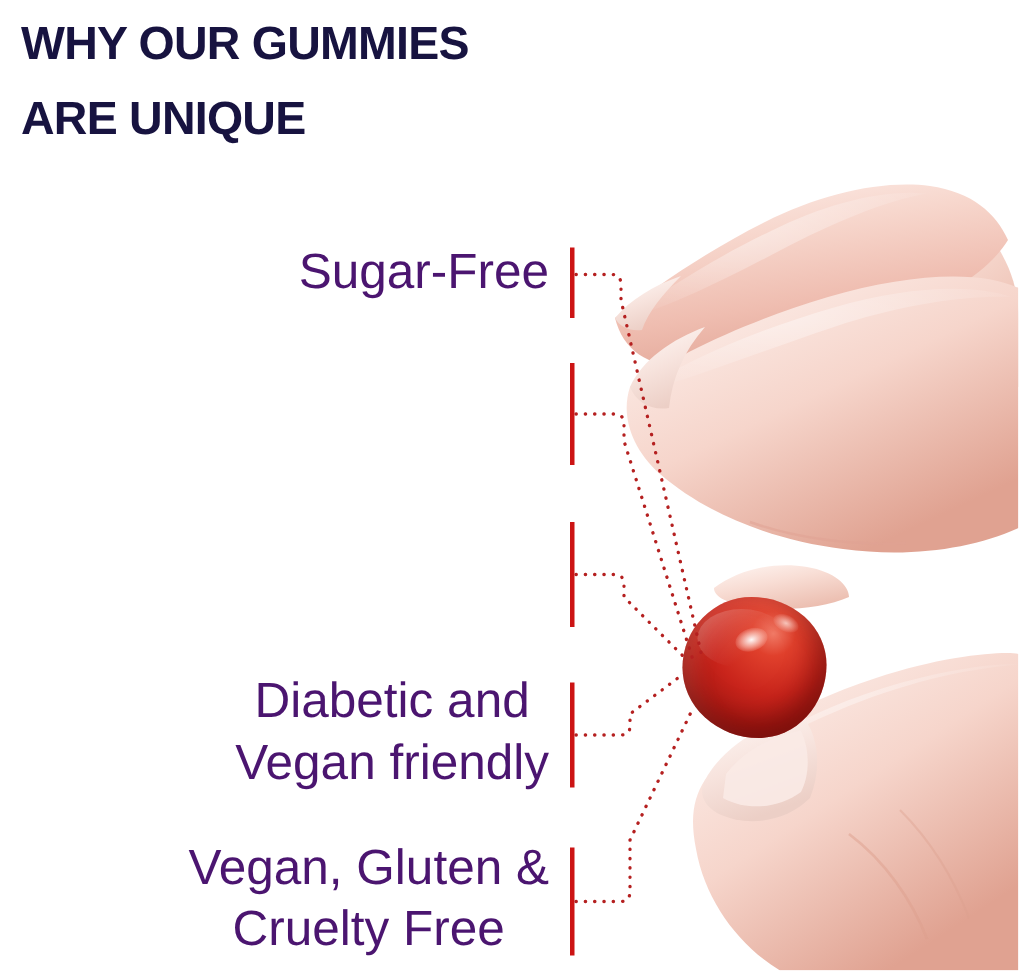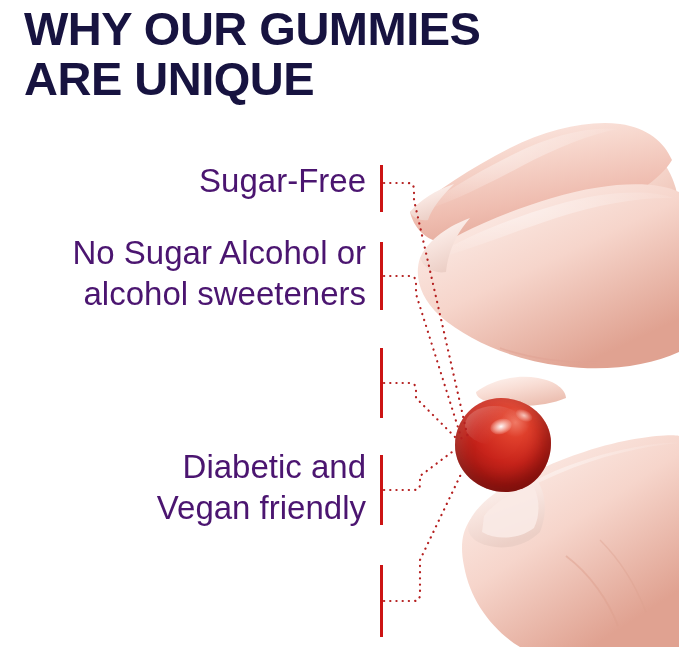--- a/index.html
+++ b/index.html
@@ -12,37 +12,37 @@
     width: 679px;
     height: 647px;
     background: #ffffff;
     overflow: hidden;
     font-family: "Liberation Sans", sans-serif;
   }
 
   
   #heading {
     position: absolute;
-    left: 24px;
+    left: 14px;
     top: 4px;
     width: 460px;
     color: #171340;
     font-family: "Liberation Sans", sans-serif;
     font-weight: 700;
-    font-size: 47px;
+    font-size: 31px;
     line-height: 50px;
     letter-spacing: -0.5px;
     white-space: pre-line;
   }
 
   
   .benefit {
     position: absolute;
     right: 313px;              
-    text-align: right;
+    text-align: center;
     color: #4B1570;
     font-family: "Liberation Sans", sans-serif;
     font-weight: 400;
     font-size: 33px;
     line-height: 41px;
     white-space: pre-line;
   }
   #benefit-0 { top: 160px; }
   #benefit-1 { top: 232px; }
   #benefit-2 { top: 339px; }
@@ -202,24 +202,24 @@
     <div id="gummy-body"></div>
     <div id="gummy-sheen"></div>
     <div id="gummy-hl-main"></div>
     <div id="gummy-hl-small"></div>
   </div>
 
   <div id="heading">WHY OUR GUMMIES
 ARE UNIQUE</div>
 
   <div class="benefit" id="benefit-0">Sugar-Free</div>
-  <div class="benefit" id="benefit-1">No Sugar Alcohol or
-alcohol sweeteners</div>
   <div class="benefit" id="benefit-3">Diabetic and
 Vegan friendly</div>
+  <div class="benefit" id="benefit-4">Vegan, Gluten &amp;
+Cruelty Free</div>
 
   <div class="bar" id="bar-0"></div>
   <div class="bar" id="bar-1"></div>
   <div class="bar" id="bar-2"></div>
   <div class="bar" id="bar-3"></div>
   <div class="bar" id="bar-4"></div>
 
   <svg id="leaders" viewBox="0 0 679 647" xmlns="http://www.w3.org/2000/svg" aria-hidden="true">
     <path d="M384 183 H408 Q414 183 414 190 L414 200 L468 438"></path>
     <path d="M384 276 H410 Q416 276 416 283 L416 294 L462 440"></path>

